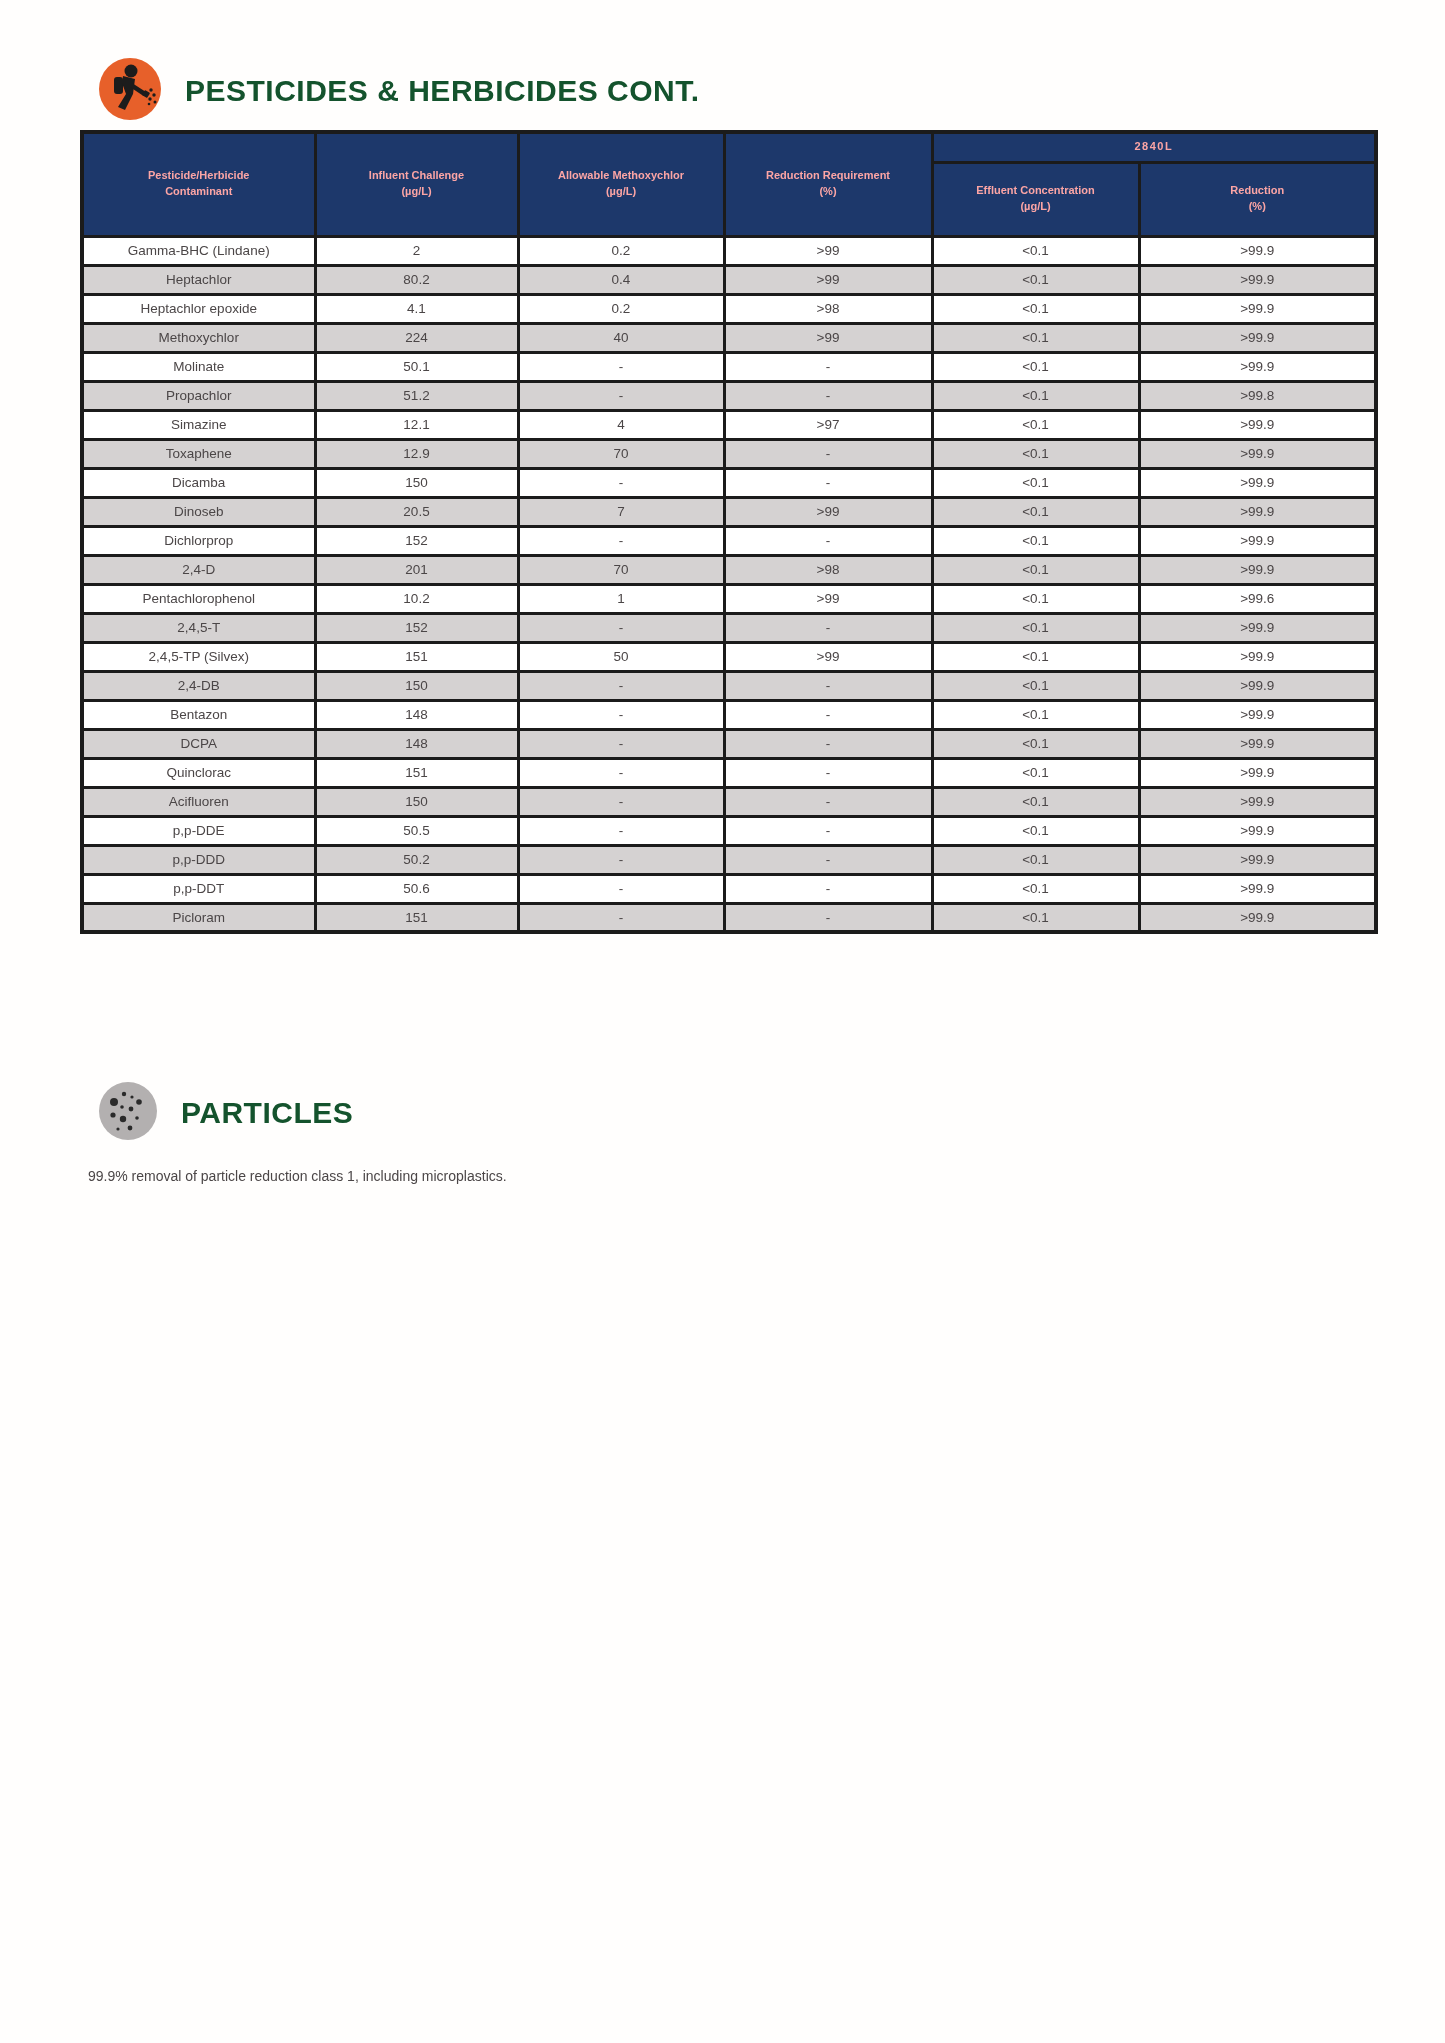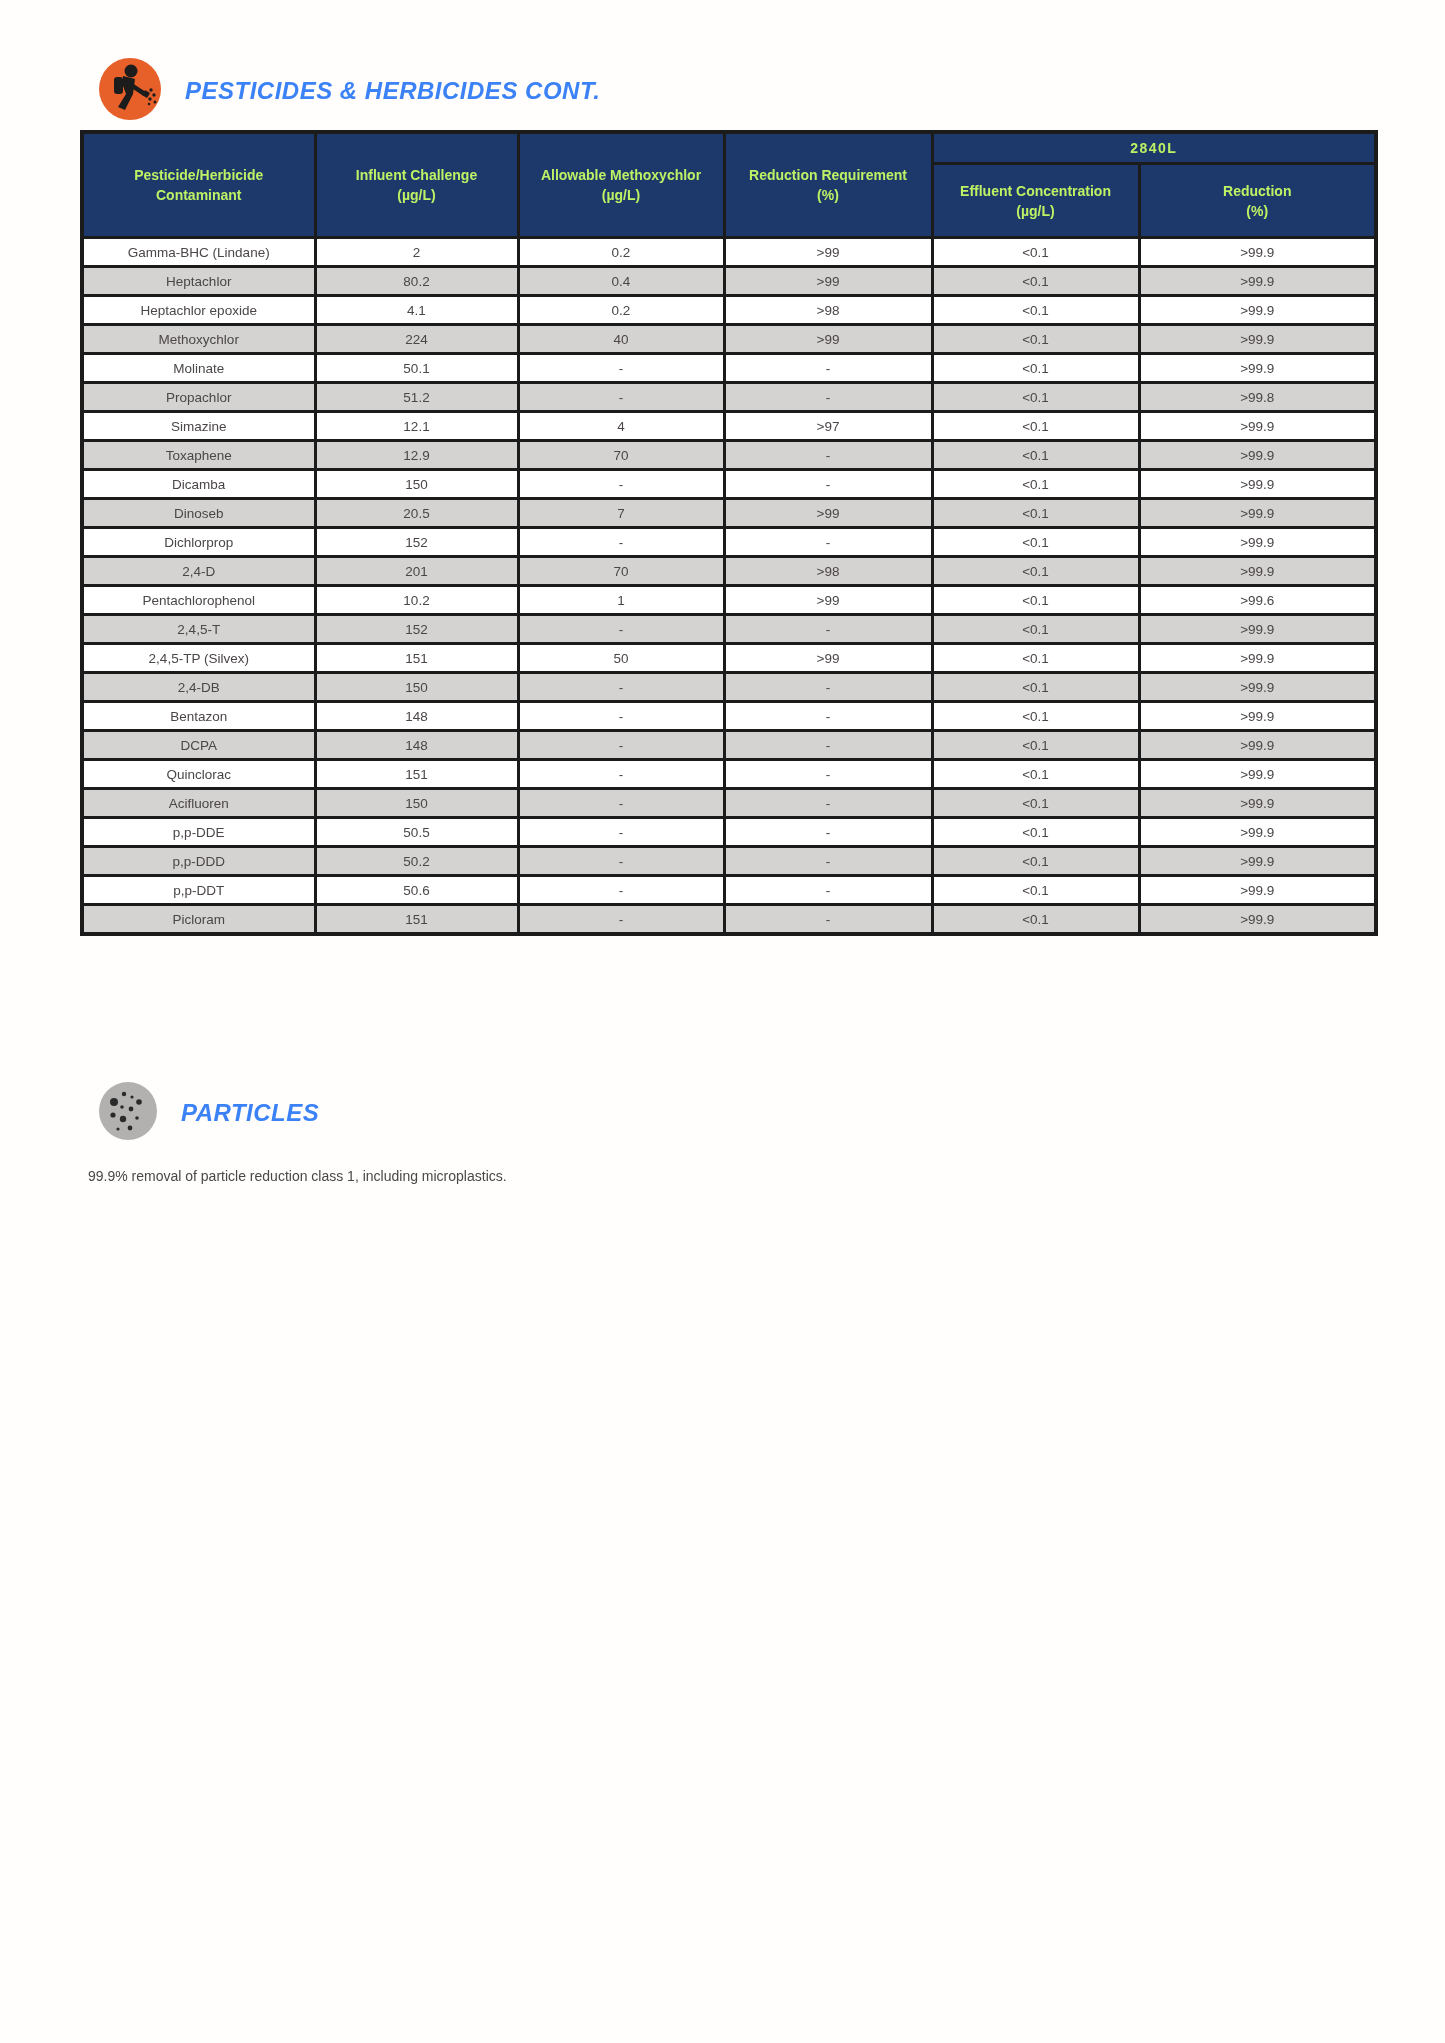--- a/index.html
+++ b/index.html
@@ -13,40 +13,39 @@
   .page { position: absolute; inset: 0; background: #fffefd; overflow: hidden; }
 
   
   .section-header {
     position: absolute; left: 97px;
     display: flex; align-items: center; gap: 22px;
   }
   .section-header.pesticides { top: 56px; }
   .section-header.particles-hdr { top: 1080px; text-align: right; }
   .section-title {
-    font-size: 24px; font-weight: bold; color: #3b82f6;
+    font-size: 30px; font-weight: bold; color: #14532d;
     letter-spacing: 0.5px;
-    font-style: italic;
   }
   .icon-circle { display: block; }
 
   
   table.perf {
     position: absolute; left: 80px; top: 130px;
     width: 1294px;
     border-collapse: collapse; table-layout: fixed;
     border: 4px solid #1b1b1b;
   }
   table.perf th, table.perf td {
     border: 3px solid #1b1b1b;
     text-align: center; vertical-align: middle;
   }
   table.perf thead th {
-    background: #1d386b; color: #bef264;
-    font-size: 14px; font-weight: bold; line-height: 1.45;
+    background: #1d386b; color: #fca5a5;
+    font-size: 11px; font-weight: bold; line-height: 1.45;
     padding: 4px 14px;
   }
   th.group-header { height: 30px; font-size: 14.5px; letter-spacing: 1.5px; }
   tr.subheader-row th { height: 74px; margin-top: 46px; }
   table.perf tbody td {
     height: 29px; font-size: 13.5px; color: #4b4647;
     padding: 2px 6px; background: #ffffff;
   }
   table.perf tbody tr.gray td { background: #d5d2d2; }
 

